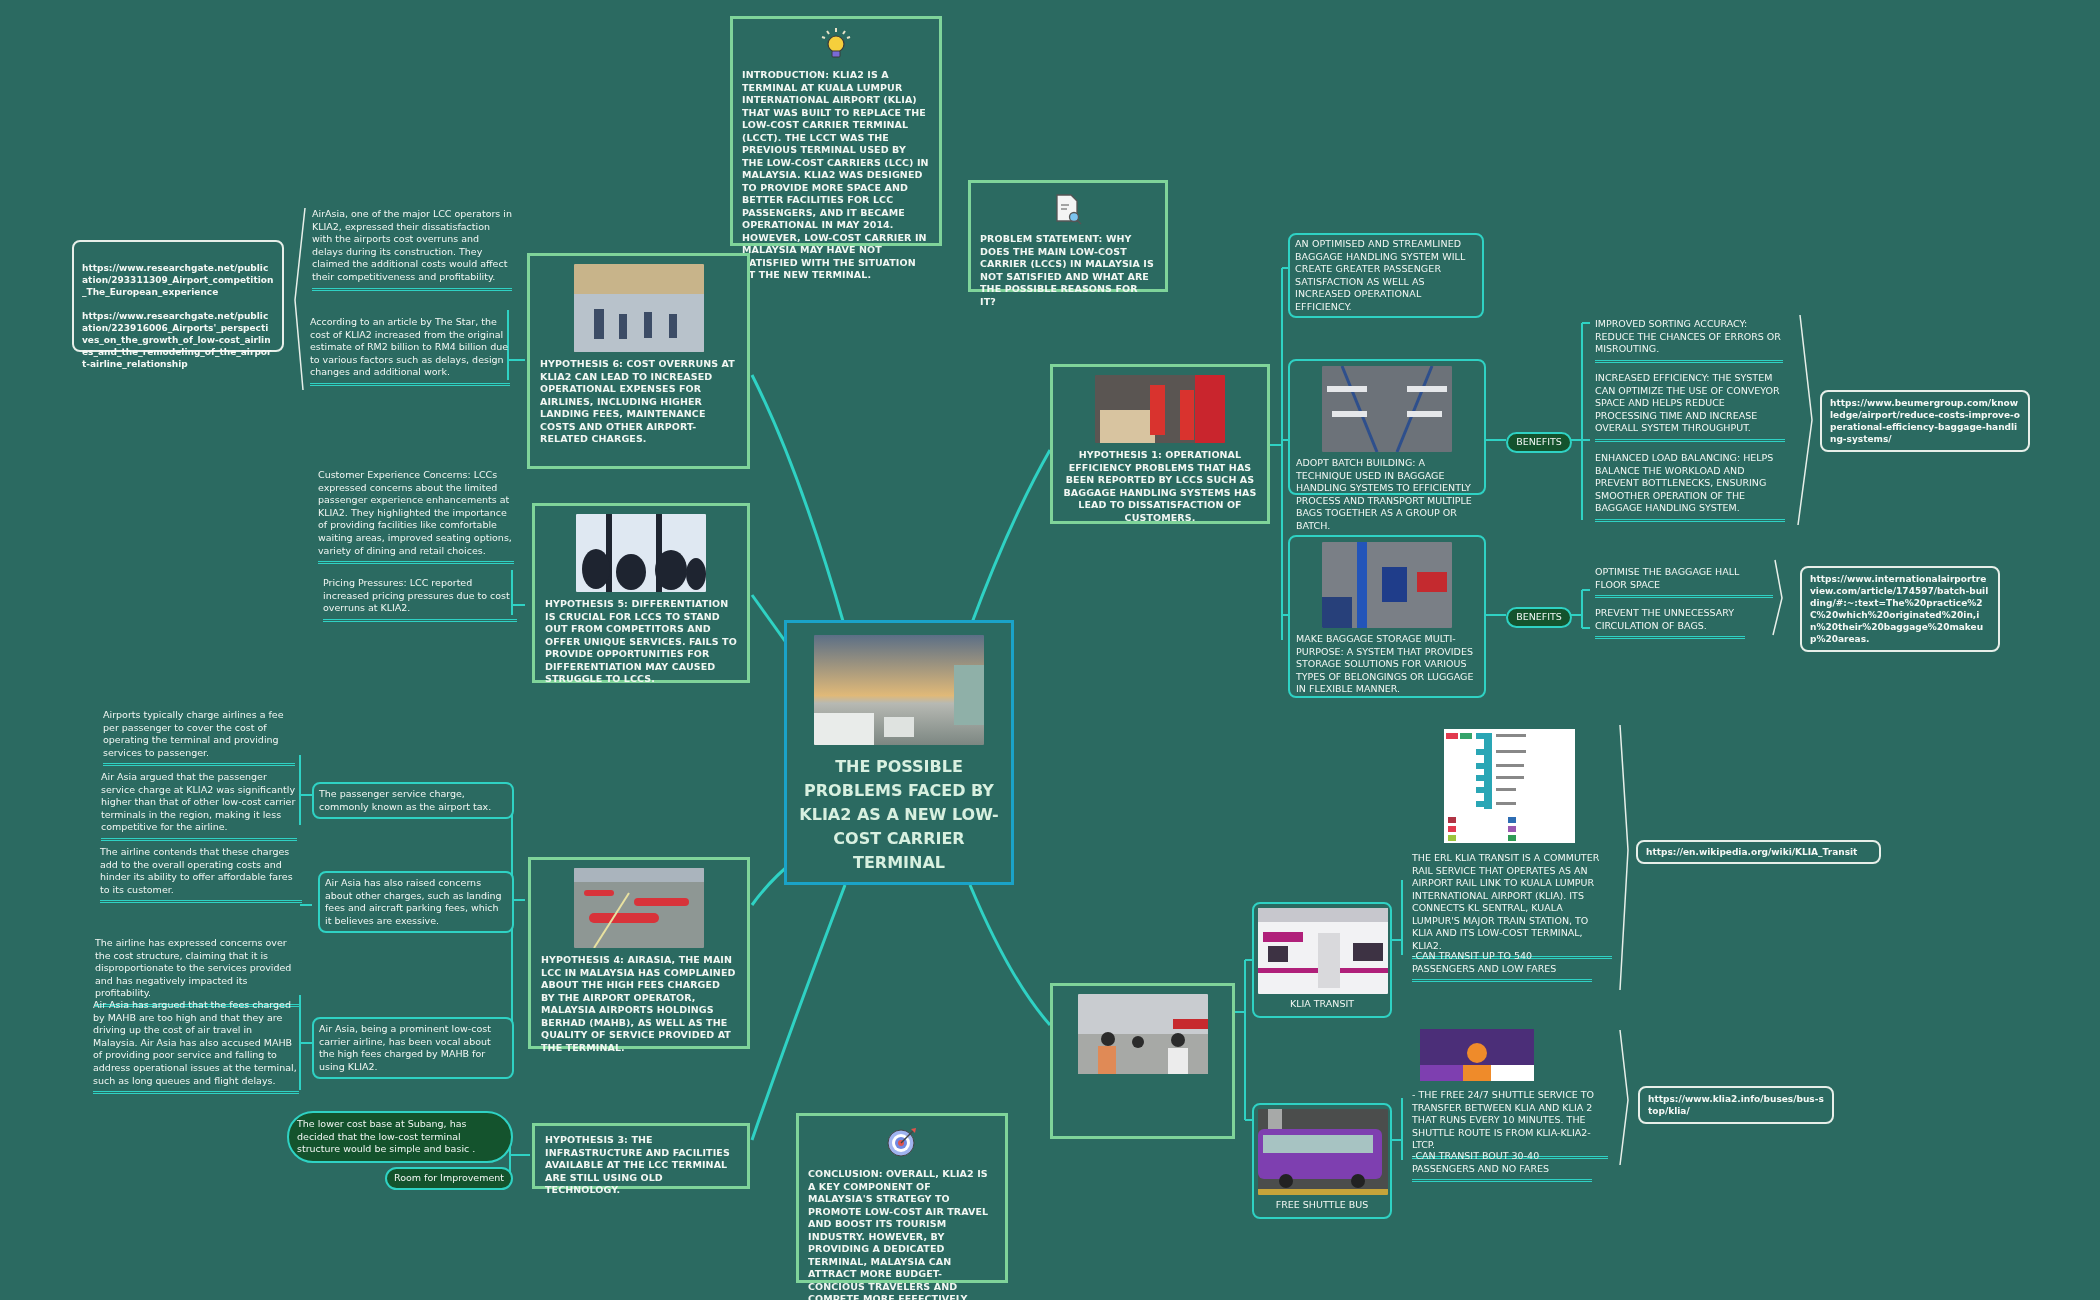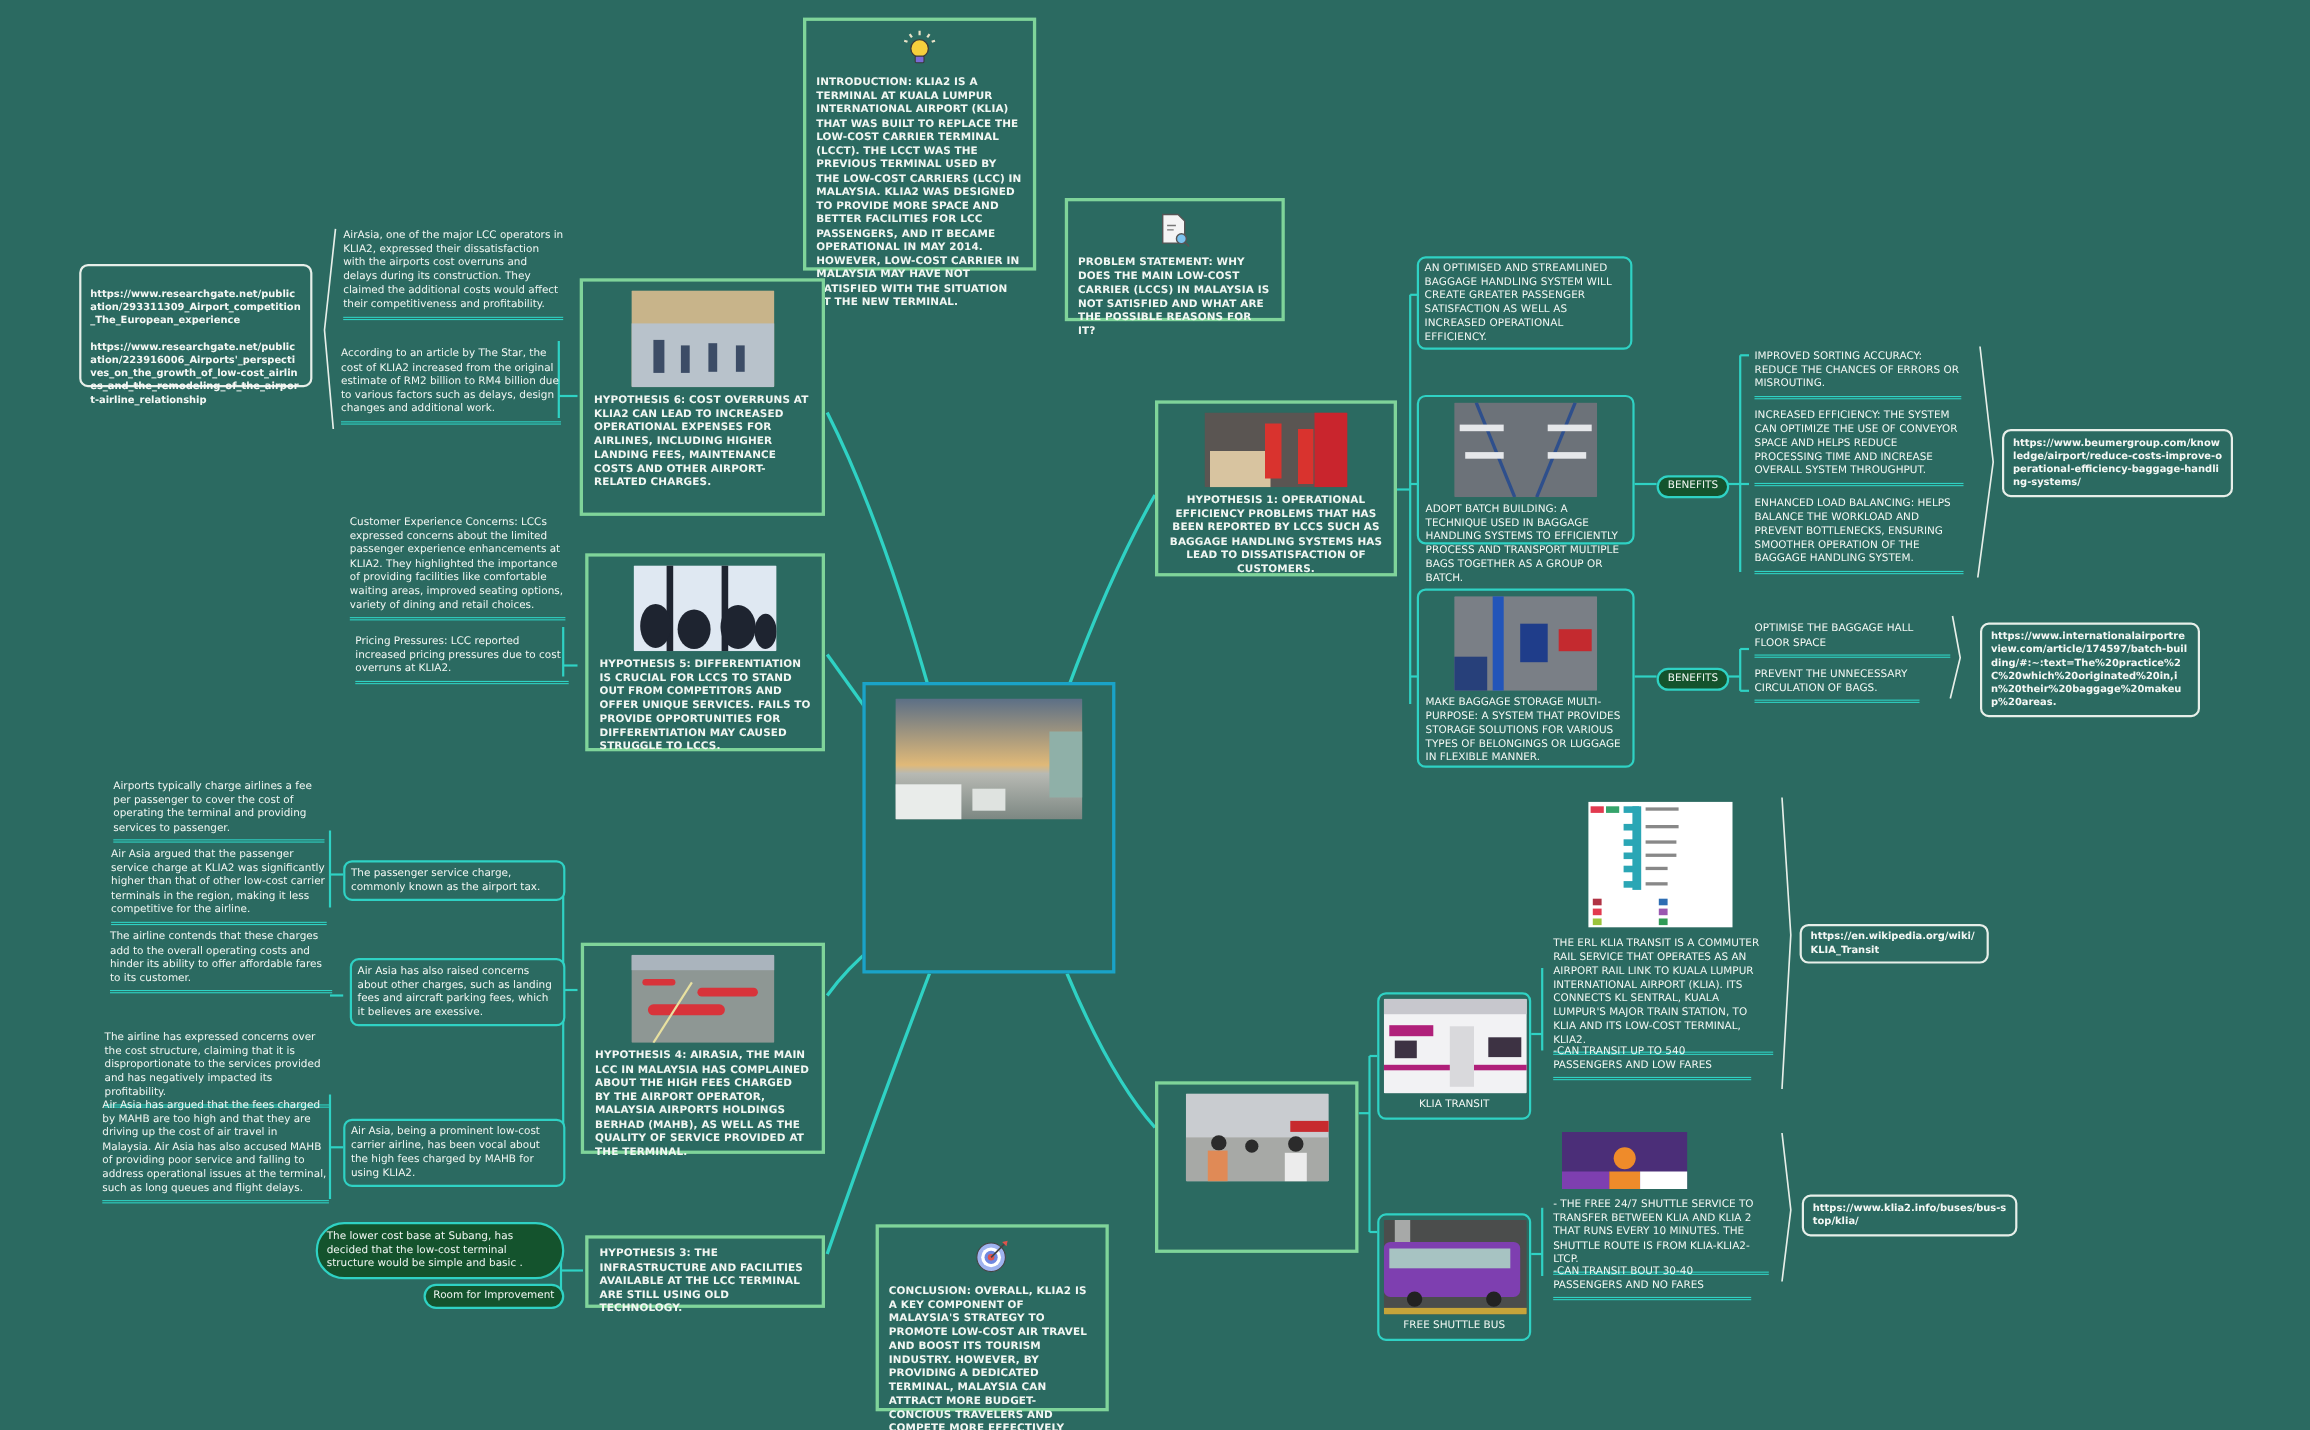--- a/index.html
+++ b/index.html
@@ -96,20 +96,21 @@
           <stop offset="0.55" stop-color="#e0b978"></stop>
           <stop offset="0.62" stop-color="#b7b9b3"></stop>
           <stop offset="1" stop-color="#7c8782"></stop>
         </linearGradient>
       </defs>
     <rect width="170" height="110" fill="url(#sky)"></rect>
     <rect x="0" y="78" width="60" height="32" fill="#e9ecea"></rect>
       <rect x="70" y="82" width="30" height="20" fill="#dfe3e0"></rect>
     <rect x="140" y="30" width="30" height="60" fill="#8fb0a8"></rect>
   </svg>
+  <div class="center-title" style="margin-top:10px;">THE POSSIBLE PROBLEMS FACED BY KLIA2 AS A NEW LOW-COST CARRIER TERMINAL</div>
 </div>
 
 <div class="node gbox" style="left:730px; top:16px; width:212px; height:230px; padding:8px 9px;">
   <svg class="icon" width="34" height="36" viewBox="0 0 34 36">
     <g stroke="#e9e3c8" stroke-width="2">
         <line x1="17" y1="1" x2="17" y2="5"></line>
         <line x1="8" y1="4" x2="10" y2="7"></line>
         <line x1="26" y1="4" x2="24" y2="7"></line>
         <line x1="3" y1="10" x2="6" y2="11"></line>
         <line x1="31" y1="10" x2="28" y2="11"></line>
@@ -311,21 +312,21 @@
         <rect x="4" y="97" width="8" height="6" fill="#e23a4f"></rect>
         <rect x="4" y="106" width="8" height="6" fill="#9bc43c"></rect>
         <rect x="64" y="88" width="8" height="6" fill="#2d6db3"></rect>
         <rect x="64" y="97" width="8" height="6" fill="#9a58b0"></rect>
         <rect x="64" y="106" width="8" height="6" fill="#2f9b56"></rect>
       </g>
   </svg>
 </div>
 <div class="node capsl uline" style="left:1412px; top:852px; width:200px;">THE ERL KLIA TRANSIT IS A COMMUTER RAIL SERVICE THAT OPERATES AS AN AIRPORT RAIL LINK TO KUALA LUMPUR INTERNATIONAL AIRPORT (KLIA).  ITS CONNECTS KL SENTRAL, KUALA LUMPUR'S MAJOR TRAIN STATION, TO KLIA AND ITS LOW-COST TERMINAL, KLIA2.</div>
 <div class="node capsl uline" style="left:1412px; top:950px; width:180px;">-CAN TRANSIT UP TO 540 PASSENGERS AND LOW FARES</div>
-<div class="node wbox url" style="left:1636px; top:840px; width:172px; padding:4px 8px;">https://en.wikipedia.org/wiki/KLIA_Transit</div>
+<div class="node wbox url" style="left:1636px; top:840px; width:245px; padding:4px 8px;">https://en.wikipedia.org/wiki/KLIA_Transit</div>
 
 <div class="node tbox" style="left:1252px; top:1103px; width:140px; height:116px; padding:4px;">
   <svg class="img" width="130" height="86">
     <rect width="130" height="86" fill="#4b4d4c"></rect>
       <rect x="10" y="0" width="14" height="60" fill="#a7a9a8"></rect>
     <rect x="0" y="20" width="124" height="50" rx="6" fill="#7e3fb0"></rect>
       <rect x="5" y="26" width="110" height="18" fill="#a7c3c2"></rect>
     <circle cx="28" cy="72" r="7" fill="#222"></circle>
       <circle cx="100" cy="72" r="7" fill="#222"></circle>
       <rect y="80" width="130" height="6" fill="#c6a43a"></rect>

